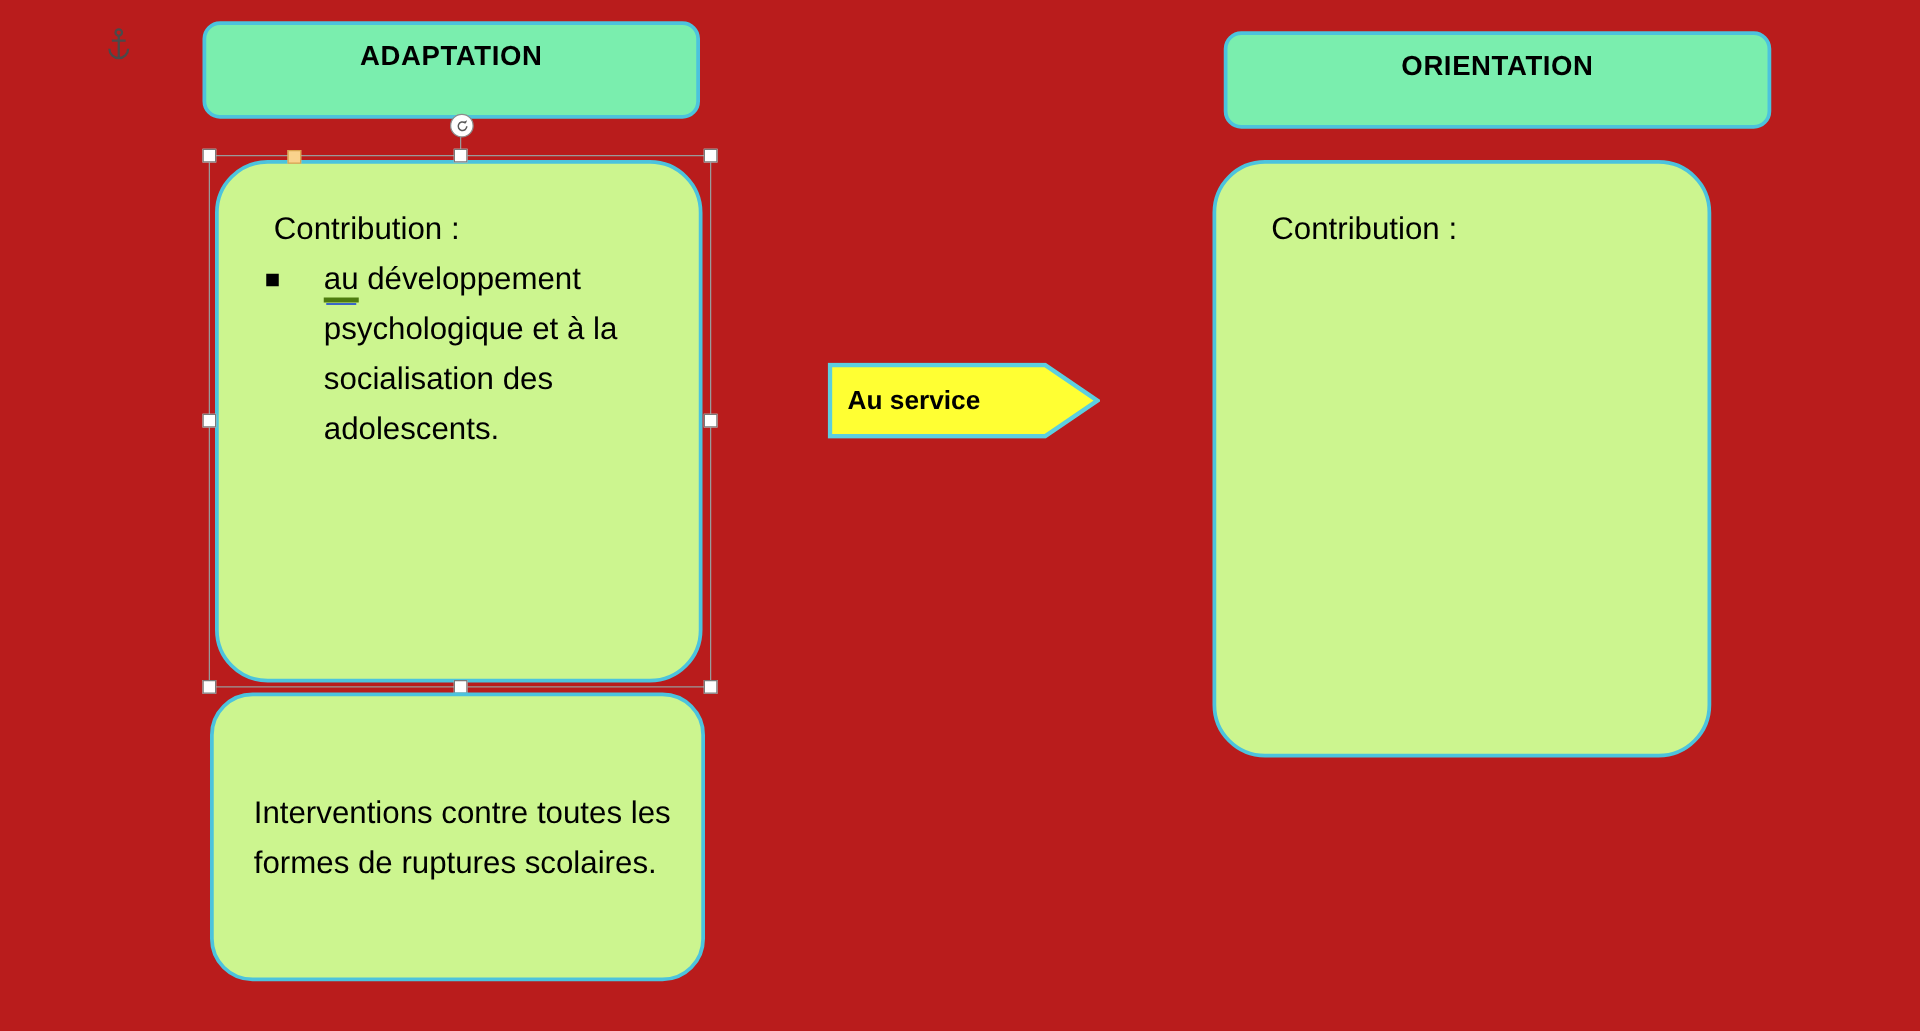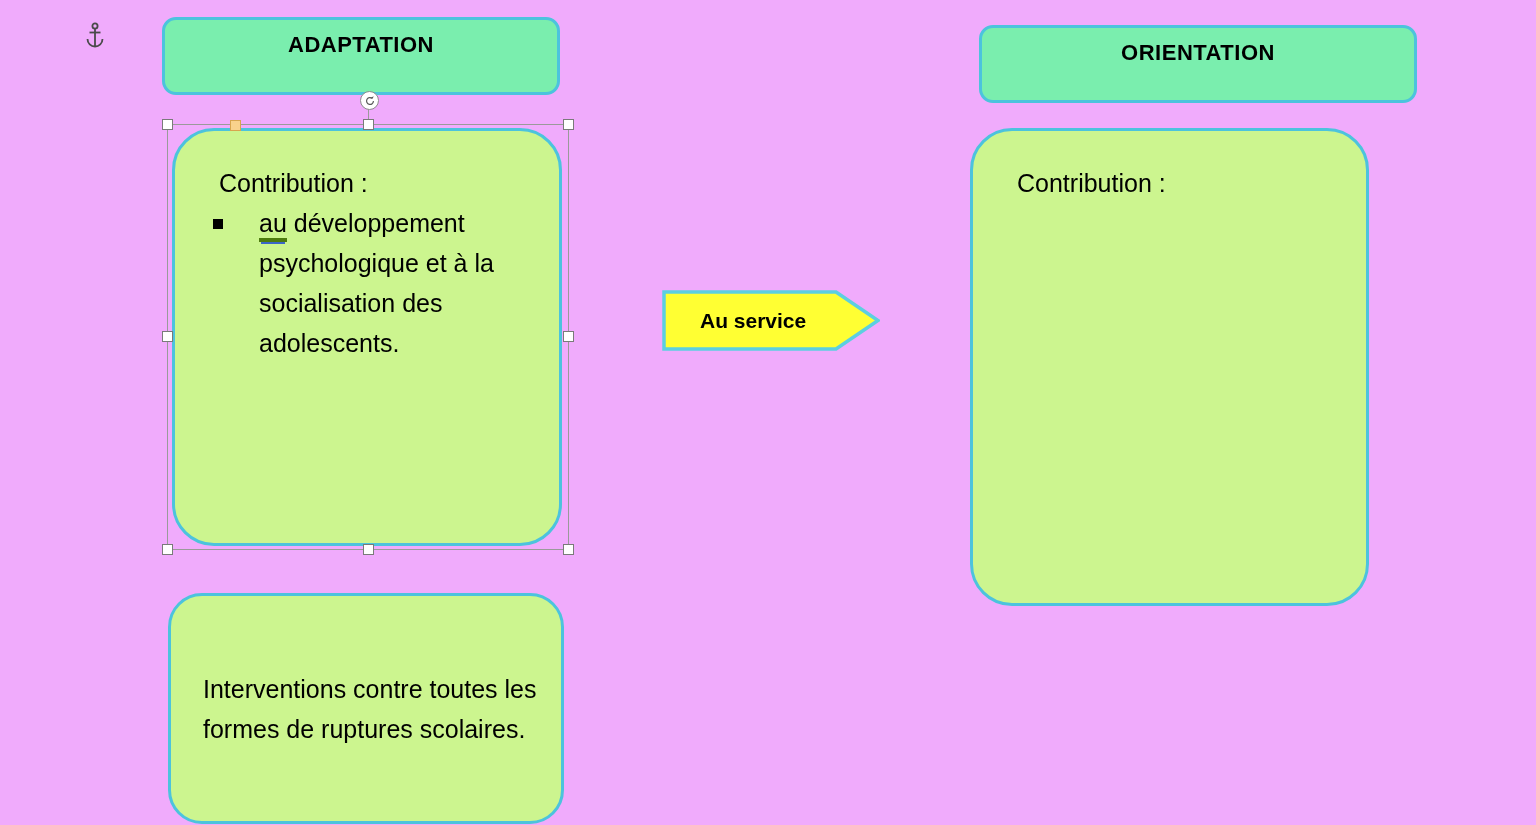--- a/index.html
+++ b/index.html
@@ -8,21 +8,21 @@
     background: #ffffff;
   }
   body {
     font-family: "Liberation Sans", sans-serif;
     -webkit-font-smoothing: antialiased;
   }
   #canvas {
     position: relative;
     width: 1536px;
     height: 825px;
-    background: #f0abfc;
+    background: #b91c1c;
     overflow: hidden;
   }
 
   
   .anchor-mark {
     position: absolute;
     left: 84px;
     top: 22px;
     width: 22px;
     height: 28px;
@@ -122,21 +122,21 @@
   .arrow-shape svg {
     position: absolute;
     inset: 0;
   }
   .arrow-label {
     position: relative;
     z-index: 2;
     font-weight: bold;
     font-size: 21px;
     color: #000000;
-    padding-left: 38px;
+    padding-left: 16px;
   }
 
   
   .sel-box {
     position: absolute;
     border: 1px solid #9a9a9a;
     box-sizing: border-box;
     pointer-events: none;
   }
   .handle {
@@ -207,21 +207,21 @@
   <div class="handle" style="left:162px; top:119px;"></div>
   <div class="handle" style="left:363px; top:119px;"></div>
   <div class="handle" style="left:563px; top:119px;"></div>
   <div class="handle" style="left:162px; top:331px;"></div>
   <div class="handle" style="left:563px; top:331px;"></div>
   <div class="handle" style="left:162px; top:544px;"></div>
   <div class="handle" style="left:363px; top:544px;"></div>
   <div class="handle" style="left:563px; top:544px;"></div>
   <div class="handle adjust" style="left:230px; top:120px;"></div>
 
-  <div class="shape body-box plain" style="left:168px; top:593px; width:396px; height:231px;">
+  <div class="shape body-box plain" style="left:168px; top:554px; width:396px; height:231px;">
     <div class="plain-text">Interventions contre toutes les formes de ruptures scolaires.</div>
   </div>
 
   <div class="arrow-shape" style="left:662px; top:290px; width:218px; height:61px;">
     <svg viewBox="0 0 218 61" preserveAspectRatio="none" aria-hidden="true">
       <polygon points="2,2 174,2 216,30.5 174,59 2,59" fill="#ffff33" stroke="#5ccfe0" stroke-width="3.5" stroke-linejoin="miter"></polygon>
     </svg>
     <span class="arrow-label">Au service</span>
   </div>
 

